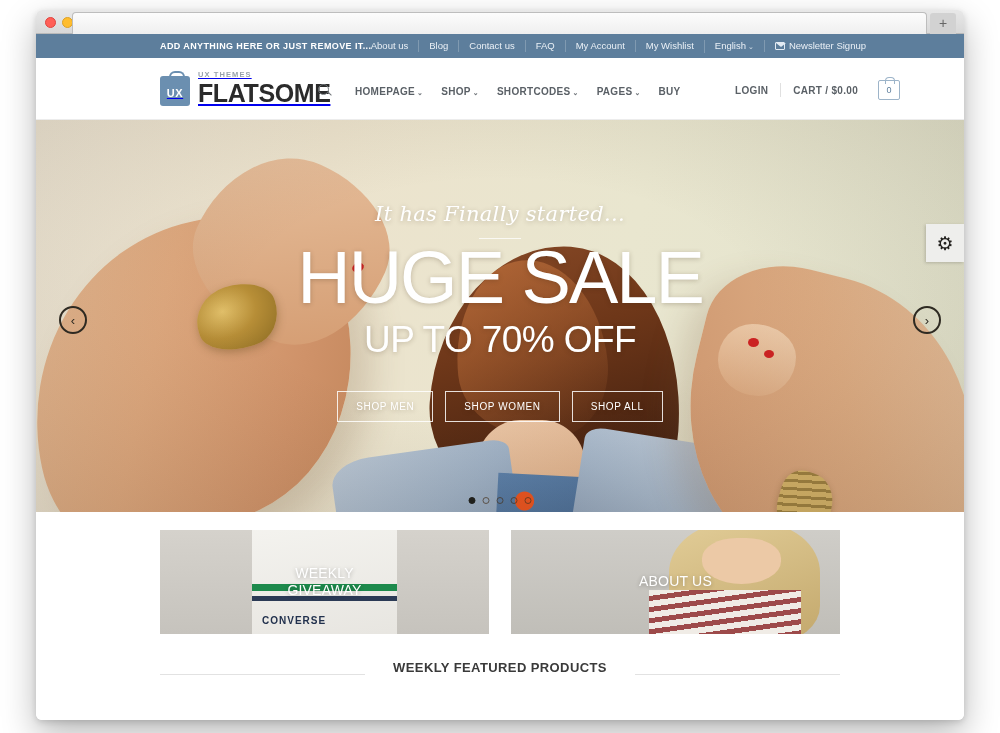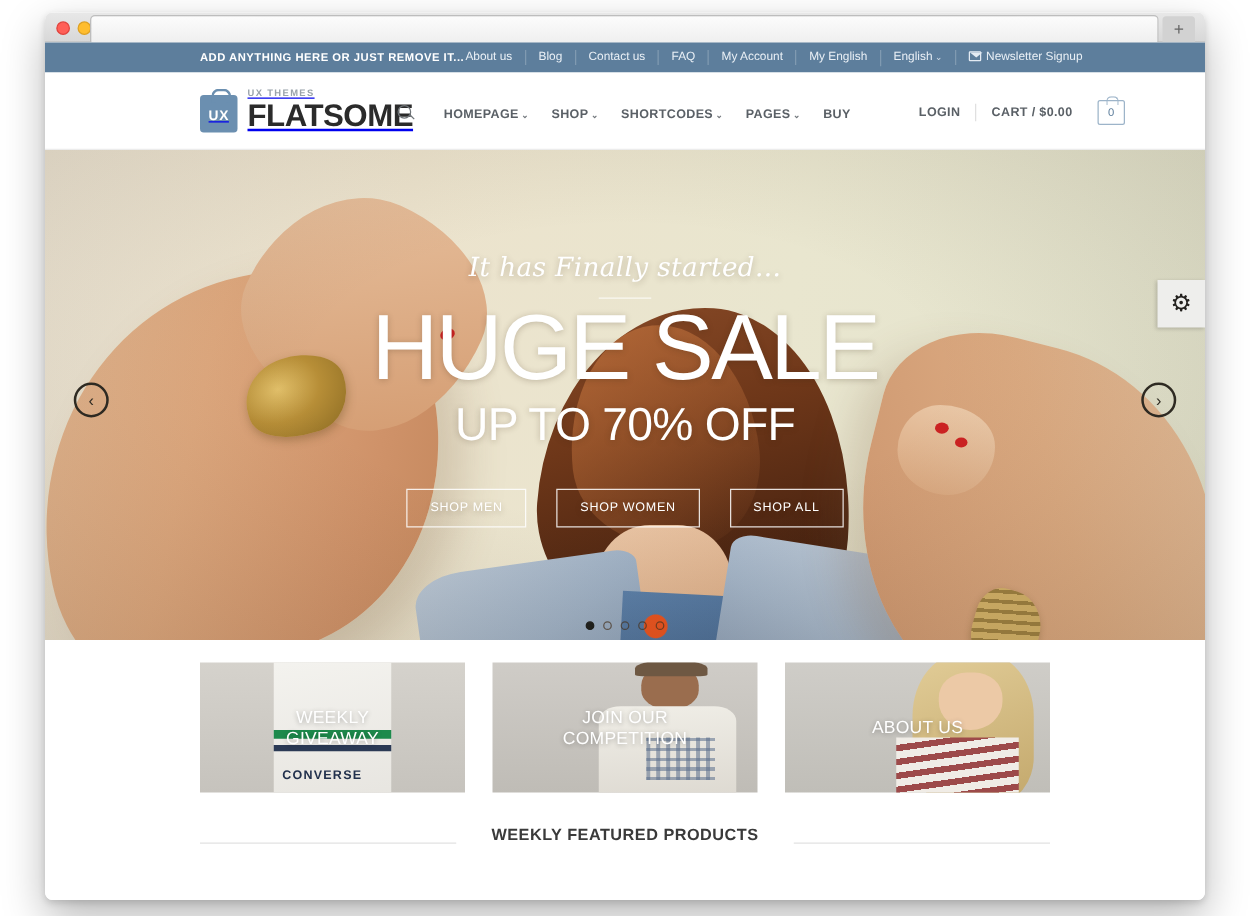--- a/index.html
+++ b/index.html
@@ -428,21 +428,21 @@
   .hero-h2 {
     font-size: 37px;
     color: #ffffff;
     letter-spacing: -0.6px;
     margin-top: 6px;
     font-weight: 400;
   }
   .hero-buttons {
     margin-top: 30px;
     display: flex;
-    gap: 24px;
+    gap: 12px;
   }
   .hero-btn {
     border: 1px solid rgba(255,255,255,.85);
     color: #ffffff;
     font-size: 10px;
     letter-spacing: .6px;
     padding: 9px 18px;
     text-decoration: none;
     white-space: nowrap;
   }
@@ -585,21 +585,21 @@
   <div class="site">
 
     <div class="topbar">
       <div class="topbar-promo">ADD ANYTHING HERE OR JUST REMOVE IT...</div>
       <div class="topbar-nav">
         <a href="#">About us</a>
         <a href="#">Blog</a>
         <a href="#">Contact us</a>
         <a href="#">FAQ</a>
         <a href="#">My Account</a>
-        <a href="#">My English</a>
+        <a href="#">My Wishlist</a>
         <a href="#"><span>English</span><span class="caret">⌄</span></a>
         <a href="#"><span class="env-icon"></span><span>Newsletter Signup</span></a>
       </div>
     </div>
 
     <div class="header">
 
       <a class="logo" href="#">
         <div class="logo-bag">UX</div>
         <div class="logo-text">
@@ -674,28 +674,20 @@
     <div class="promos">
 
       <a class="promo p1" href="#">
         <div class="p1-stripe1"></div>
         <div class="p1-stripe2"></div>
         <div class="p1-brand">CONVERSE</div>
         <div class="promo-label">WEEKLY
 GIVEAWAY</div>
       </a>
 
-      <a class="promo p2" href="#">
-        <div class="p2-head"></div>
-        <div class="p2-cap"></div>
-        <div class="p2-tee"></div>
-        <div class="p2-print"></div>
-        <div class="promo-label">JOIN OUR
-COMPETITION</div>
-      </a>
 
       <a class="promo p3" href="#">
         <div class="p3-hair"></div>
         <div class="p3-face"></div>
         <div class="p3-top"></div>
         <div class="promo-label">ABOUT US</div>
       </a>
     </div>
 
     <div class="featured">

